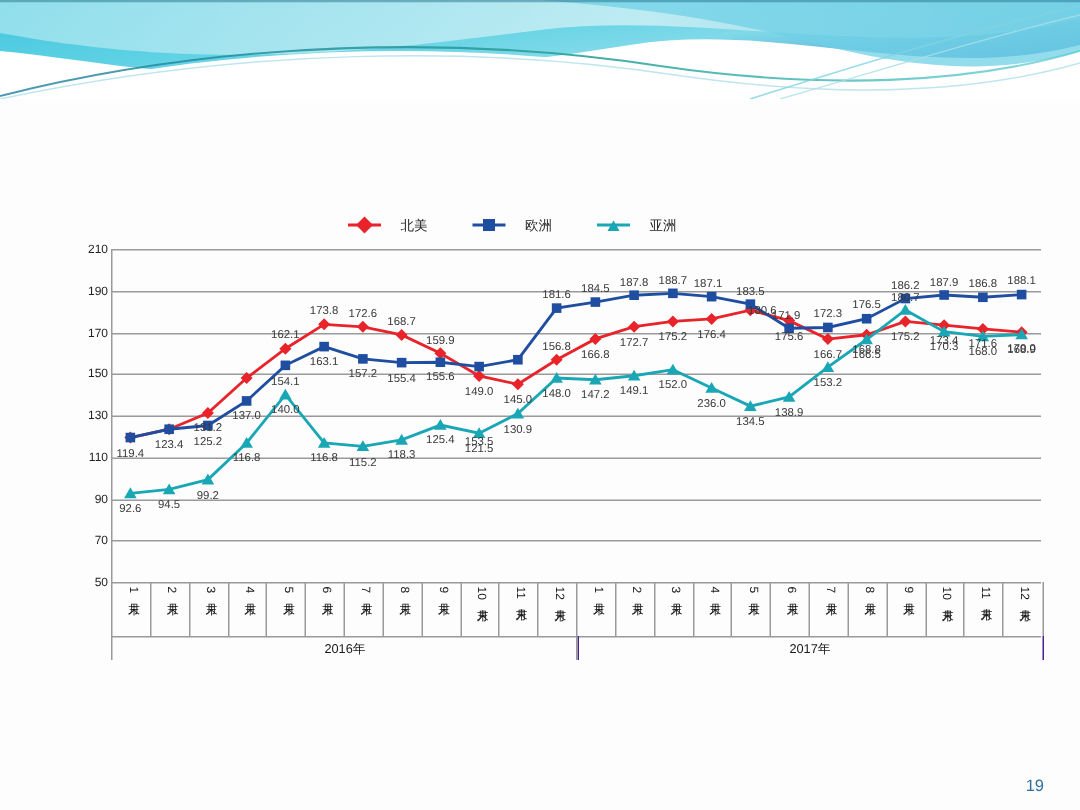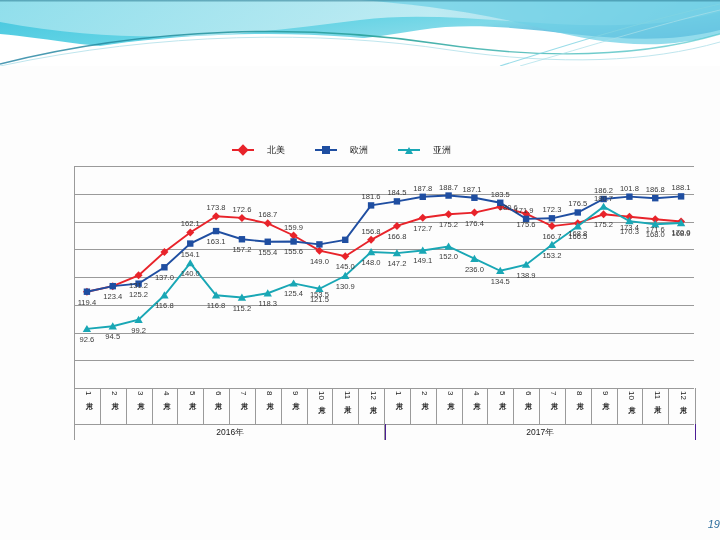--- a/index.html
+++ b/index.html
@@ -52,22 +52,22 @@
   .xcell:last-child{border-right:1px solid #9a9a9a;}
   .xcell span{position:absolute;left:50%;top:3px;transform:translateX(-50%);
      writing-mode:vertical-rl;font-size:8px;color:#1a1a1a;letter-spacing:0px;
      font-family:"Liberation Sans",sans-serif;}
   #xgroups{position:absolute;left:0;top:36px;width:620px;height:16px;}
   .xgroup{position:absolute;top:0;height:16px;border-left:1px solid #9a9a9a;
           border-right:1px solid #4c1d95;text-align:center;font-size:8.5px;color:#1a1a1a;
           line-height:16px;font-family:"Liberation Sans",sans-serif;}
 
   
-  #pageno{position:absolute;right:0;bottom:10px;font-size:11px;color:#2f6f9e;
-          font-family:"Liberation Sans",sans-serif;font-style:italic;}
+  #pageno{position:absolute;right:24px;bottom:10px;font-size:11px;color:#2f6f9e;
+          font-family:"Liberation Sans",sans-serif;}
 </style>
 </head>
 <body>
 
 <div id="slide">
 
   <div id="banner">
     <svg width="720" height="66" viewBox="0 0 720 66" xmlns="http://www.w3.org/2000/svg">
       <defs>
         <linearGradient id="g1" x1="0" y1="0" x2="1" y2="0.6">
@@ -115,20 +115,31 @@
       <span class="leg-label">欧洲</span>
     </div>
     <div class="leg">
       <span class="lline" style="background:#19a7b5">
         <span class="lmark" style="width:0;height:0;background:transparent;border-left:4px solid transparent;border-right:4px solid transparent;border-bottom:7px solid #19a7b5;top:-2px;"></span>
       </span>
       <span class="leg-label">亚洲</span>
     </div>
   </div>
 
+  <div id="ylabels">
+      <div style="top: 6px;">210</div>
+      <div style="top: 33.75px;">190</div>
+      <div style="top: 61.5px;">170</div>
+      <div style="top: 89.25px;">150</div>
+      <div style="top: 117px;">130</div>
+      <div style="top: 144.75px;">110</div>
+      <div style="top: 172.5px;">90</div>
+      <div style="top: 200.25px;">70</div>
+      <div style="top: 228px;">50</div>
+    </div>
 
   <div id="plot">
       <div class="gl" style="top: 222px;"></div>
       <div class="gl" style="top: 194.25px;"></div>
       <div class="gl" style="top: 166.5px;"></div>
       <div class="gl" style="top: 138.75px;"></div>
       <div class="gl" style="top: 111px;"></div>
       <div class="gl" style="top: 83.25px;"></div>
       <div class="gl" style="top: 55.5px;"></div>
       <div class="gl" style="top: 27.75px;"></div>
@@ -248,21 +259,21 @@
       <div class="vlab" style="left: 426.25px; top: 27.7688px;">183.5</div>
       <div class="vlab" style="left: 434.25px; top: 40.7925px; text-align: center;">180.6</div>
       <div class="vlab" style="left: 450.083px; top: 43.8637px;">171.9</div>
       <div class="vlab" style="left: 452.083px; top: 57.73px;">175.6</div>
       <div class="vlab" style="left: 477.917px; top: 70.0787px;">166.7</div>
       <div class="vlab" style="left: 477.917px; top: 43.3088px;">172.3</div>
       <div class="vlab" style="left: 503.75px; top: 67.165px;">168.8</div>
       <div class="vlab" style="left: 503.75px; top: 37.4812px;">176.5</div>
       <div class="vlab" style="left: 529.583px; top: 24.0225px;">186.2</div>
       <div class="vlab" style="left: 529.583px; top: 58.285px;">175.2</div>
-      <div class="vlab" style="left: 555.417px; top: 21.6637px;">101.8</div>
+      <div class="vlab" style="left: 555.417px; top: 21.6637px;">187.9</div>
       <div class="vlab" style="left: 555.417px; top: 60.7825px;">173.4</div>
       <div class="vlab" style="left: 581.25px; top: 23.19px;">186.8</div>
       <div class="vlab" style="left: 581.25px; top: 63.28px;">171.6</div>
       <div class="vlab" style="left: 607.083px; top: 21.3863px;">188.1</div>
       <div class="vlab" style="left: 607.083px; top: 65.5px;">170.0</div>
       <div class="vlab" style="left: 12.9167px; top: 172.893px;">92.6</div>
       <div class="vlab" style="left: 38.75px; top: 170.256px;">94.5</div>
       <div class="vlab" style="left: 64.5833px; top: 163.735px;">99.2</div>
       <div class="vlab" style="left: 90.4167px; top: 139.315px;">116.8</div>
       <div class="vlab" style="left: 116.25px; top: 107.125px;">140.0</div>

